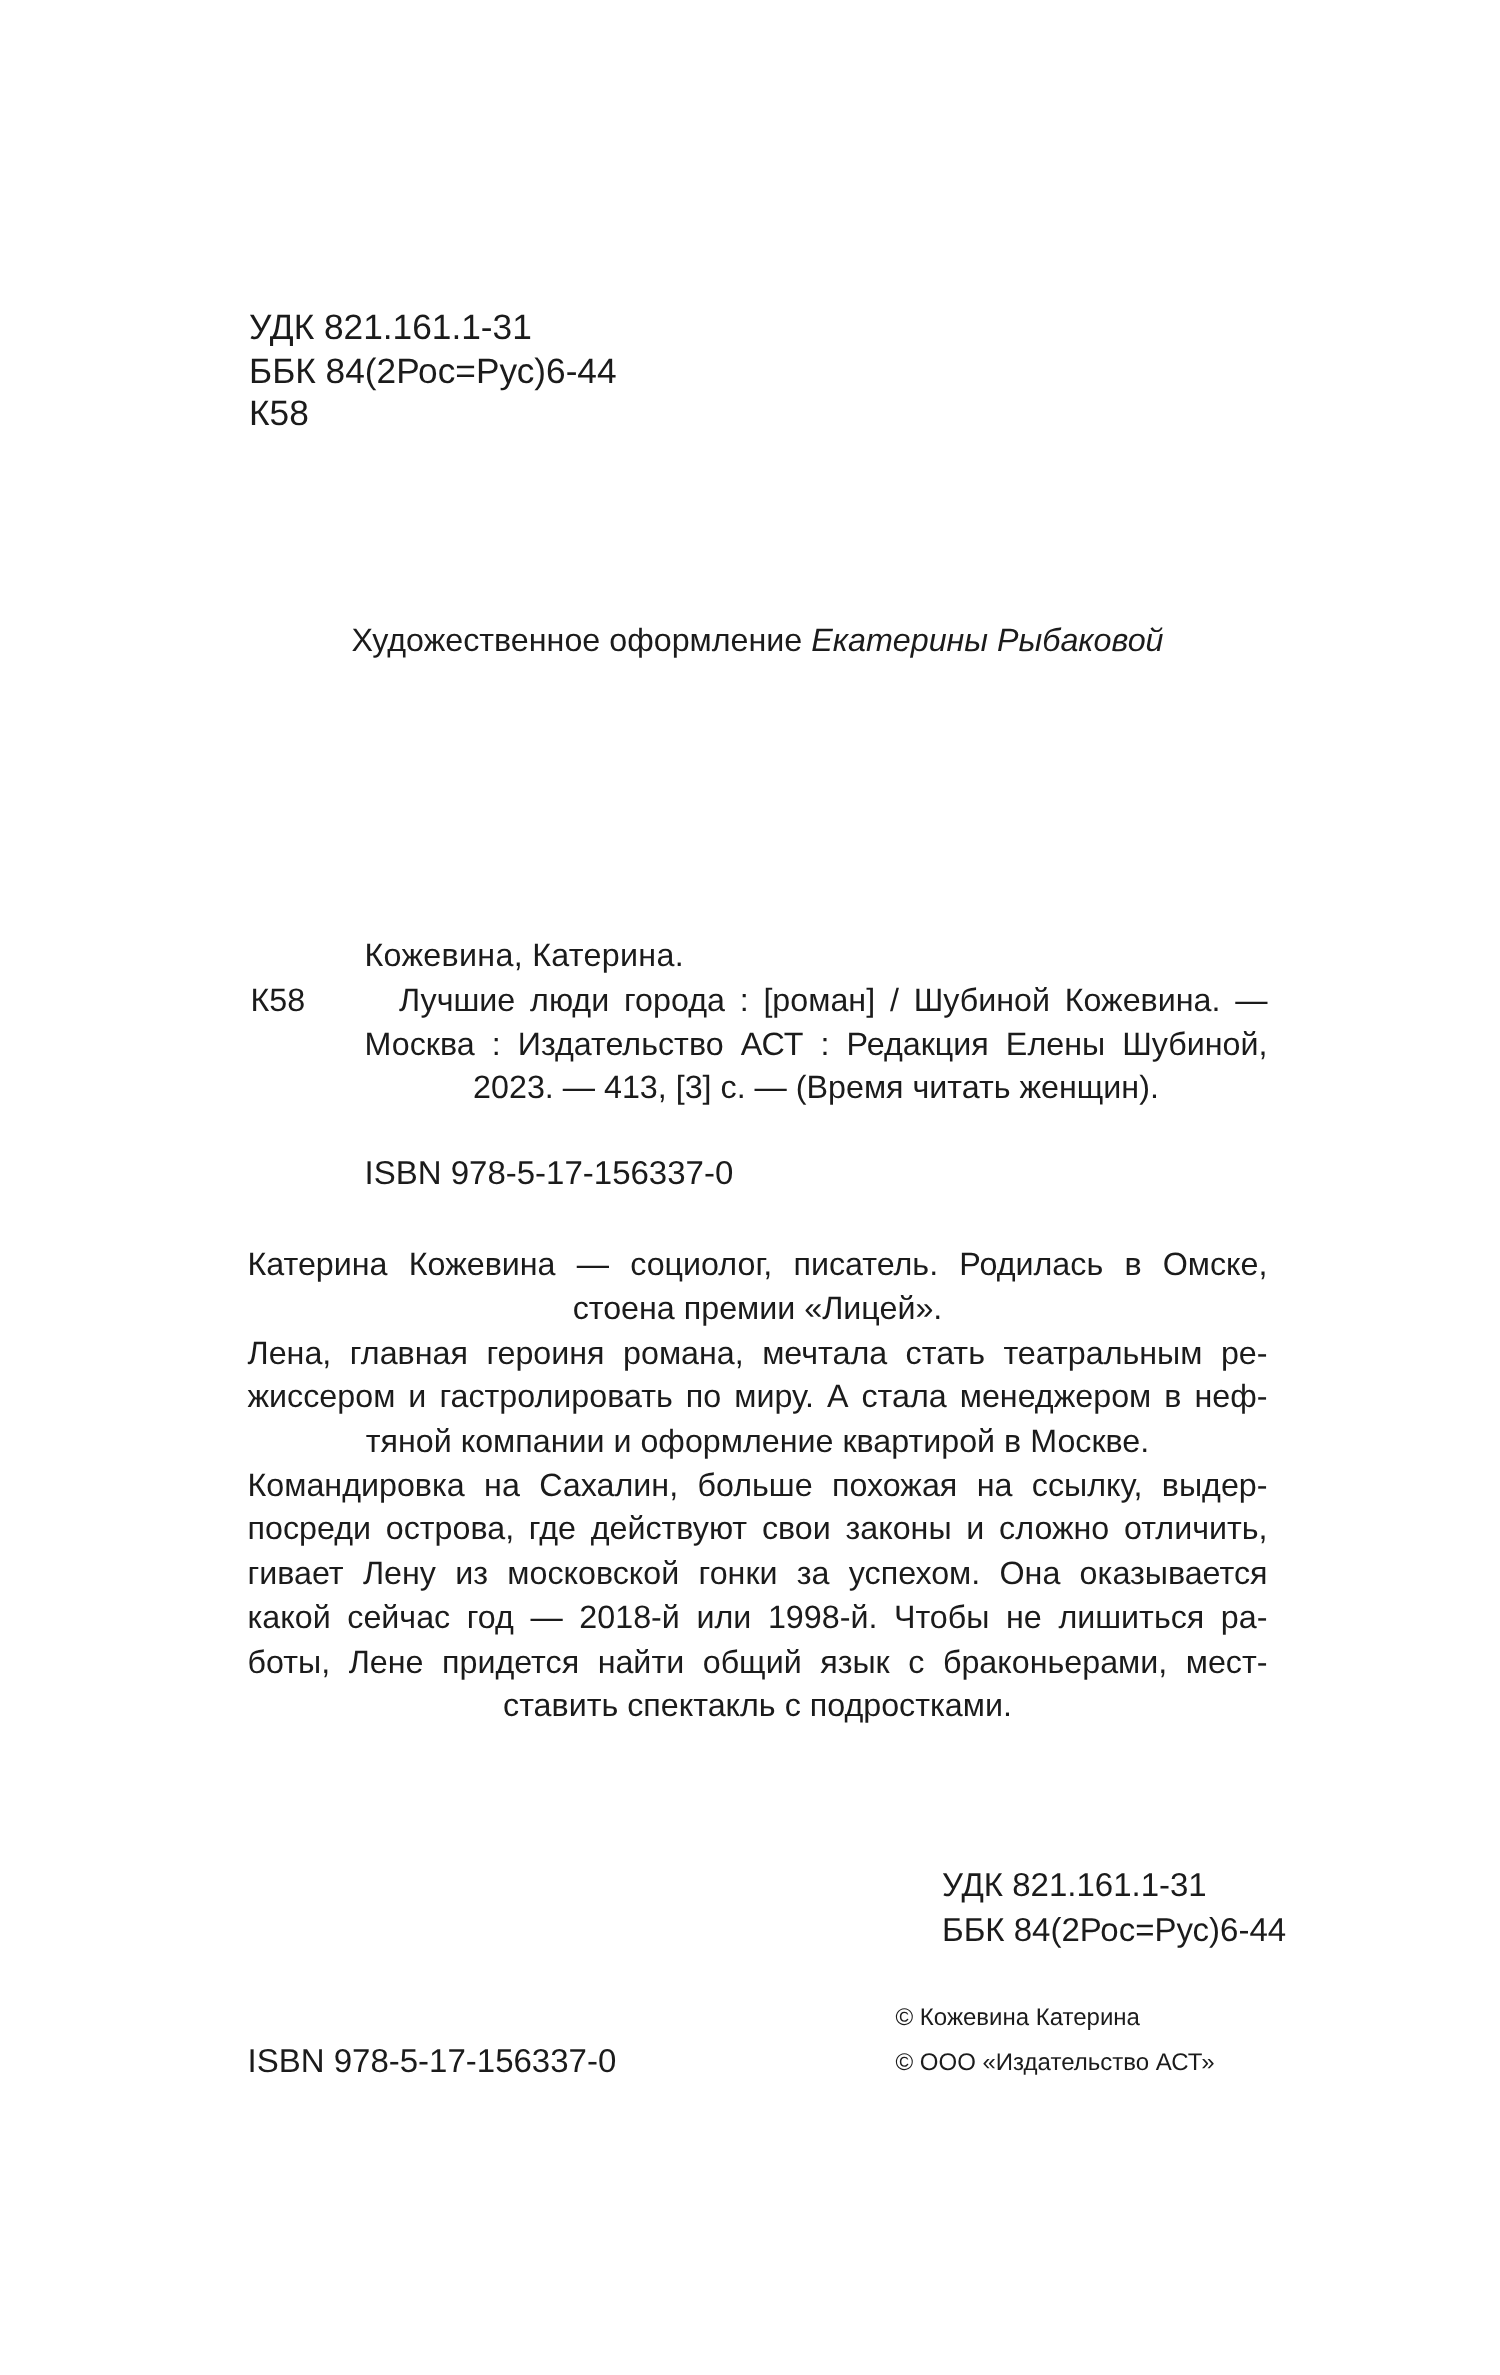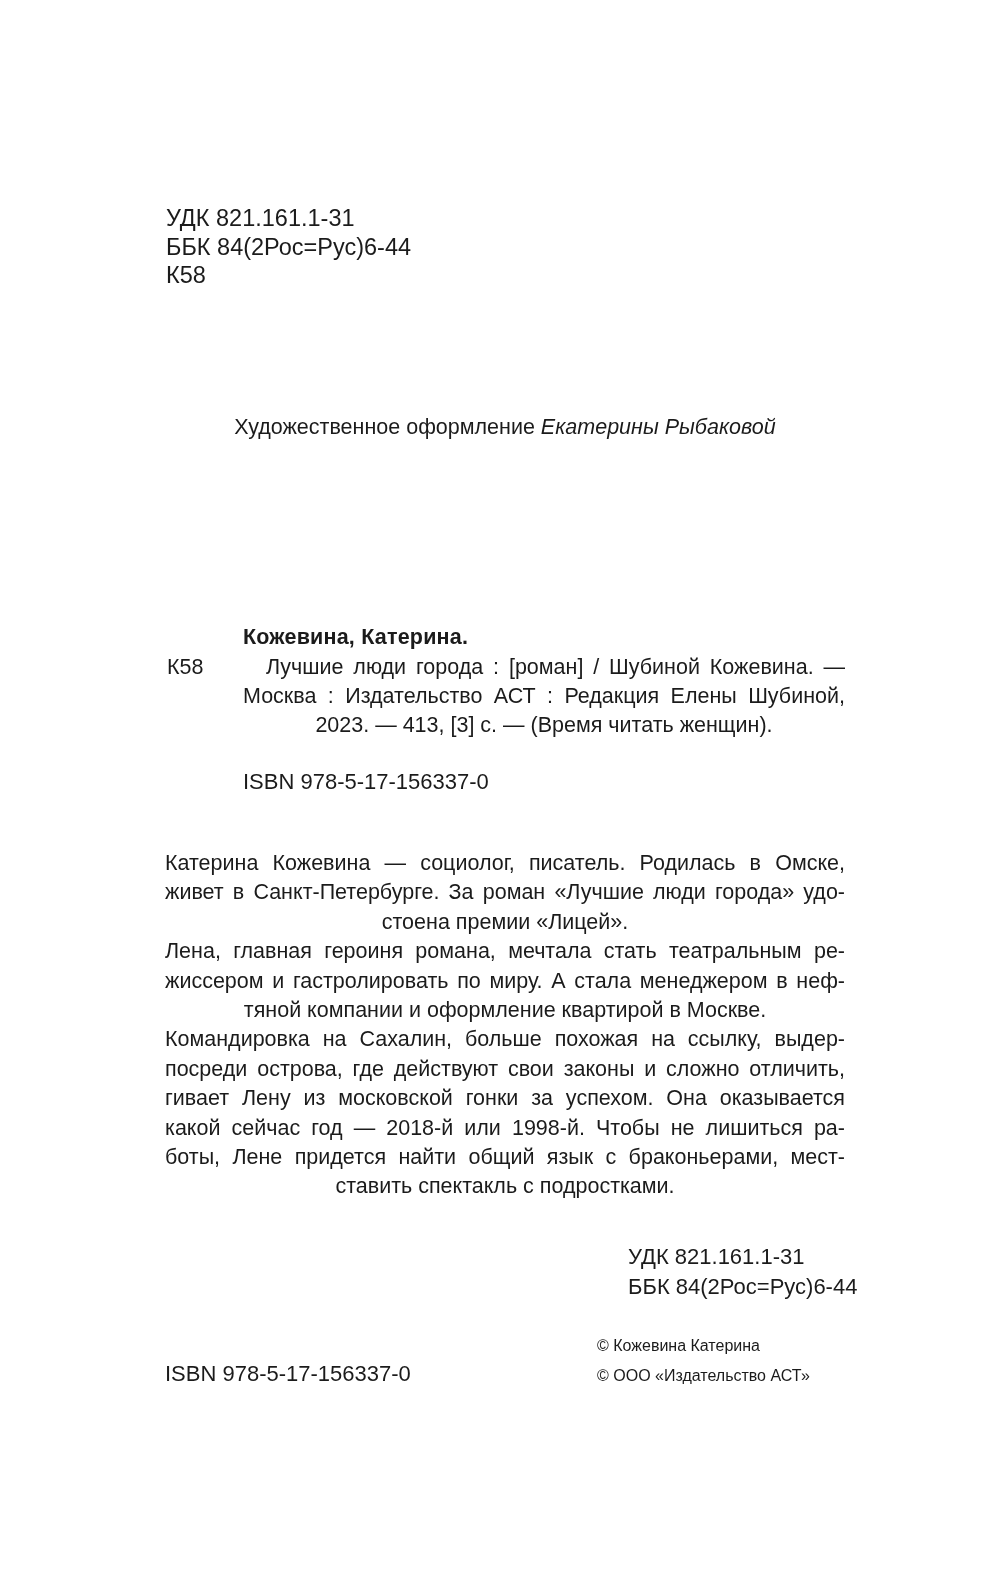--- a/index.html
+++ b/index.html
@@ -24,40 +24,40 @@
   .design-credit {
     left: 165px; top: 413px; width: 680px;
     font-size: 21.5px; line-height: 29px;
     text-align: center; white-space: nowrap;
   }
   .design-credit .it { font-style: italic; }
 
   
   .cat-head {
     left: 243px; top: 623px;
-    font-size: 21.5px; font-weight: 700; line-height: 29px;
+    font-size: 21.5px; font-weight: 400; line-height: 29px;
     white-space: nowrap; letter-spacing: 0.2px;
   }
   .cat-gutter {
     left: 167px; top: 653px;
     font-size: 21.5px; line-height: 29px; white-space: nowrap;
   }
   .cat-body {
     left: 243px; top: 653px; width: 602px;
     font-size: 21.5px; line-height: 29px;
   }
   .isbn-top {
     left: 243px; top: 767px;
     font-size: 22px; line-height: 29px; white-space: nowrap;
   }
 
   
   .annotation {
     left: 165px; top: 829px; width: 680px;
-    font-size: 21.5px; line-height: 29.4px; margin-top: 20px;
+    font-size: 21.5px; line-height: 29.4px;
   }
   .line { text-align: center; }
   .j { text-align: justify; text-align-last: justify; }
   .indent { text-indent: 23px; }
 
   
   .bottom-codes {
     left: 628px; top: 1242px;
     font-size: 22px; line-height: 29.5px; white-space: nowrap;
   }
@@ -96,21 +96,20 @@
   <div class="abs cat-body">
     <div class="line j indent">Лучшие люди города : [роман] / Шубиной Кожевина. —</div>
     <div class="line j">Москва : Издательство АСТ : Редакция Елены Шубиной,</div>
     <div class="line">2023. — 413, [3] с. — (Время читать женщин).</div>
   </div>
 
   <div class="abs isbn-top">ISBN 978-5-17-156337-0</div>
 
   <div class="abs annotation">
     <div class="line j">Катерина Кожевина — социолог, писатель. Родилась в Омске,</div>
-    <div class="line j">живет в Санкт-Петербурге. За роман «Лучшие люди города» удо-</div>
     <div class="line">стоена премии «Лицей».</div>
     <div class="line j">Лена, главная героиня романа, мечтала стать театральным ре-</div>
     <div class="line j">жиссером и гастролировать по миру. А стала менеджером в неф-</div>
     <div class="line">тяной компании и оформление квартирой в Москве.</div>
     <div class="line j">Командировка на Сахалин, больше похожая на ссылку, выдер-</div>
     <div class="line j">посреди острова, где действуют свои законы и сложно отличить,</div>
     <div class="line j">гивает Лену из московской гонки за успехом. Она оказывается</div>
     <div class="line j">какой сейчас год — 2018-й или 1998-й. Чтобы не лишиться ра-</div>
     <div class="line j">боты, Лене придется найти общий язык с браконьерами, мест-</div>
     <div class="line">ставить спектакль с подростками.</div>

